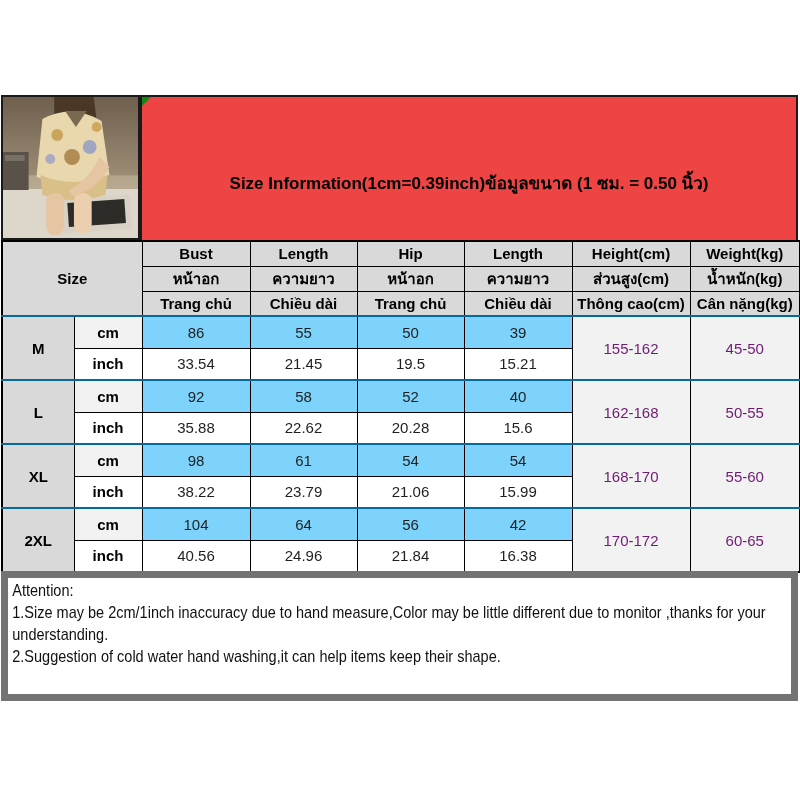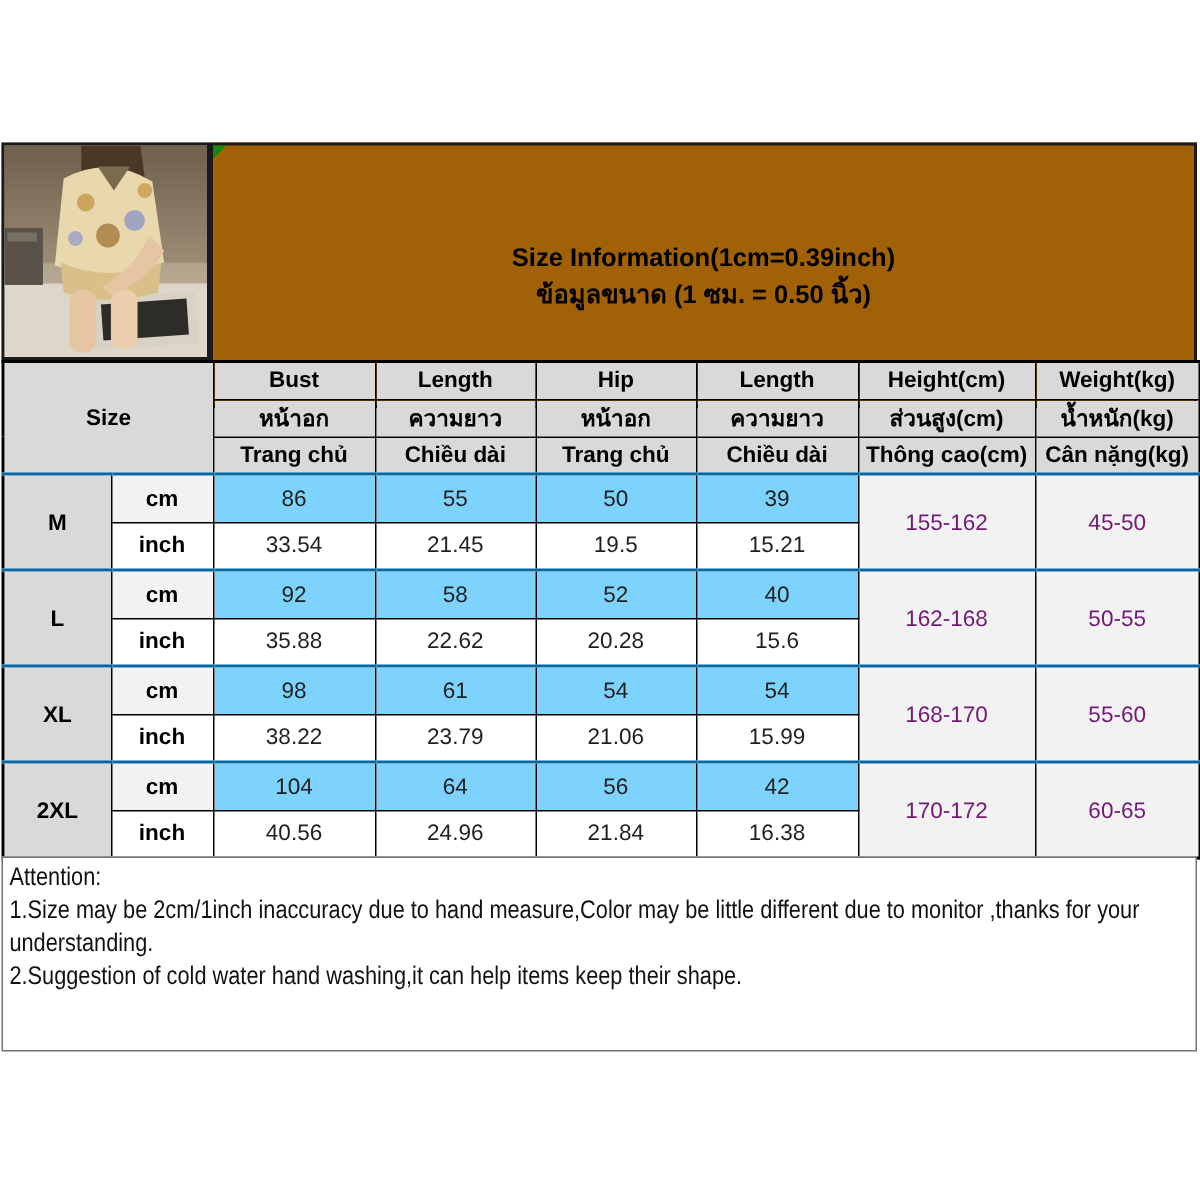--- a/index.html
+++ b/index.html
@@ -11,22 +11,22 @@
   .photo-cell {
     position:absolute; left:1px; top:95px; width:139px; height:145px;
     border:2px solid #1a1a1a; background:#b7a democratic democratic;
     background:#b7a68f;
   }
   .photo-cell svg { display:block; width:100%; height:100%; }
 
   
   .title-cell {
     position:absolute; left:140px; top:95px; width:658px; height:177px;
-    background:#a16207; border:2px solid #1a1a1a;
-    display:flex; flex-direction:column; justify-content:center; align-items:center;
+    background:#ef4444; border:2px solid #1a1a1a;
+    display:flex; justify-content:center; align-items:center;
     text-align:center;
   }
   .title-line { font-weight:700; font-size:17px; line-height:25px; color:#000; }
   .corner-triangle {
     position:absolute; left:0; top:0; width:0; height:0;
     border-top:9px solid #128a12; border-right:9px solid transparent;
   }
 
   
   table.size-table {
@@ -50,21 +50,21 @@
   td.num     { font-weight:400; color:#1f1f1f; }
   td.cmrow   { background:#7dd3fc; }
   td.inchrow { background:#ffffff; }
   td.c-range { background:#f2f2f2; font-weight:400; color:#701a75; }
   tr.block-start td { border-top:2px solid #0369a1; }
   td.b-left2 { border-left:2px solid #000; }
 
   
   .attention {
     position:absolute; left:1px; top:571px; width:797px; height:130px;
-    background:#fff; border:1px solid #737373; overflow:hidden;
+    background:#fff; border:7px solid #737373; overflow:hidden;
   }
   .attention-inner {
     width:935px; transform:scaleX(0.853); transform-origin:top left;
     padding:2px 0 0 5px; font-size:17px; line-height:22px; color:#111;
   }
 </style>
 </head>
 <body>
 
 <div id="page">

